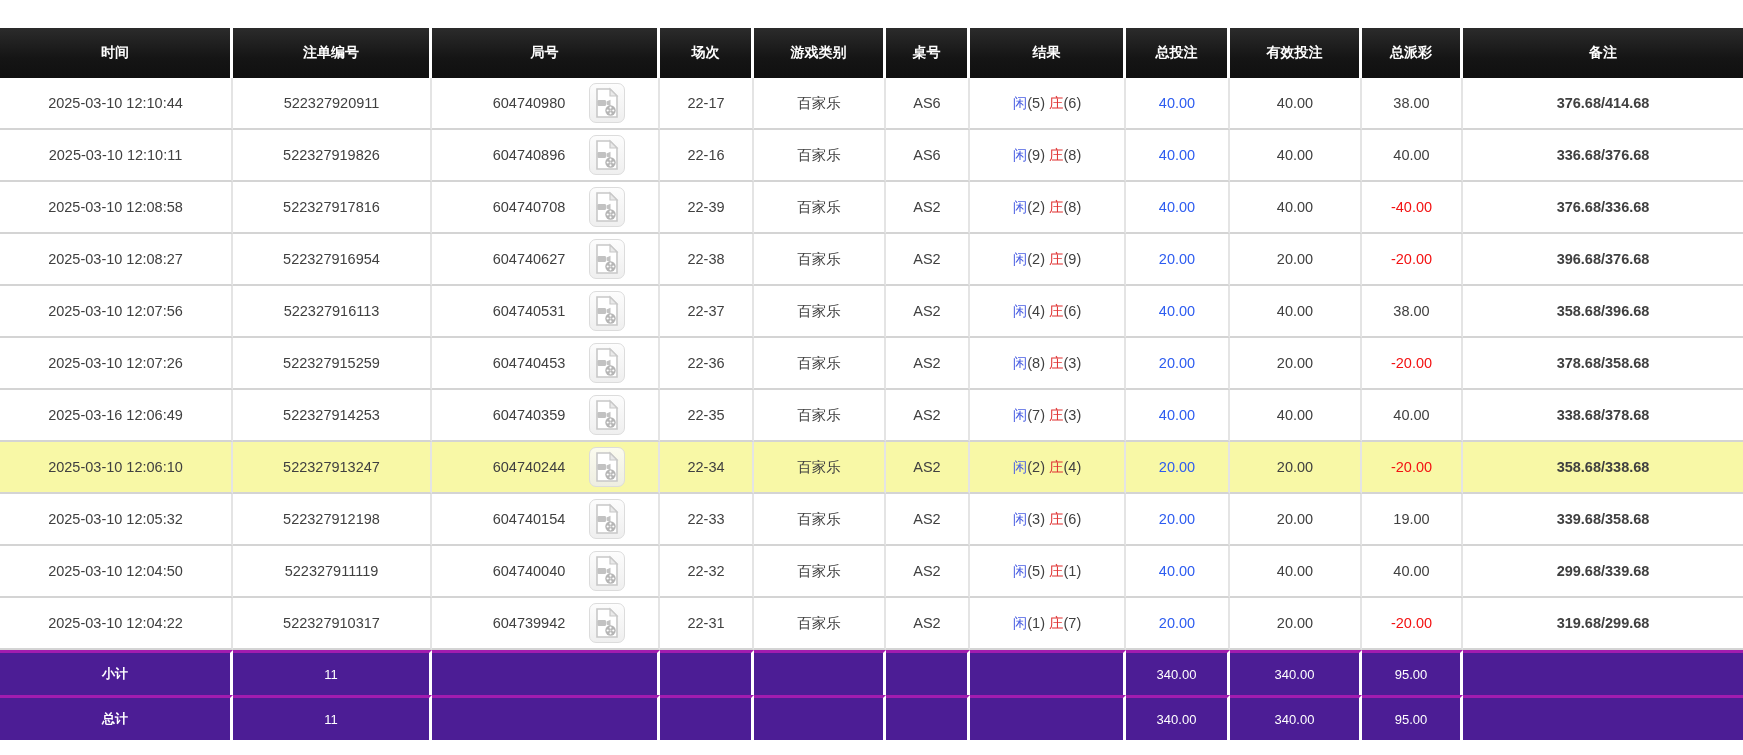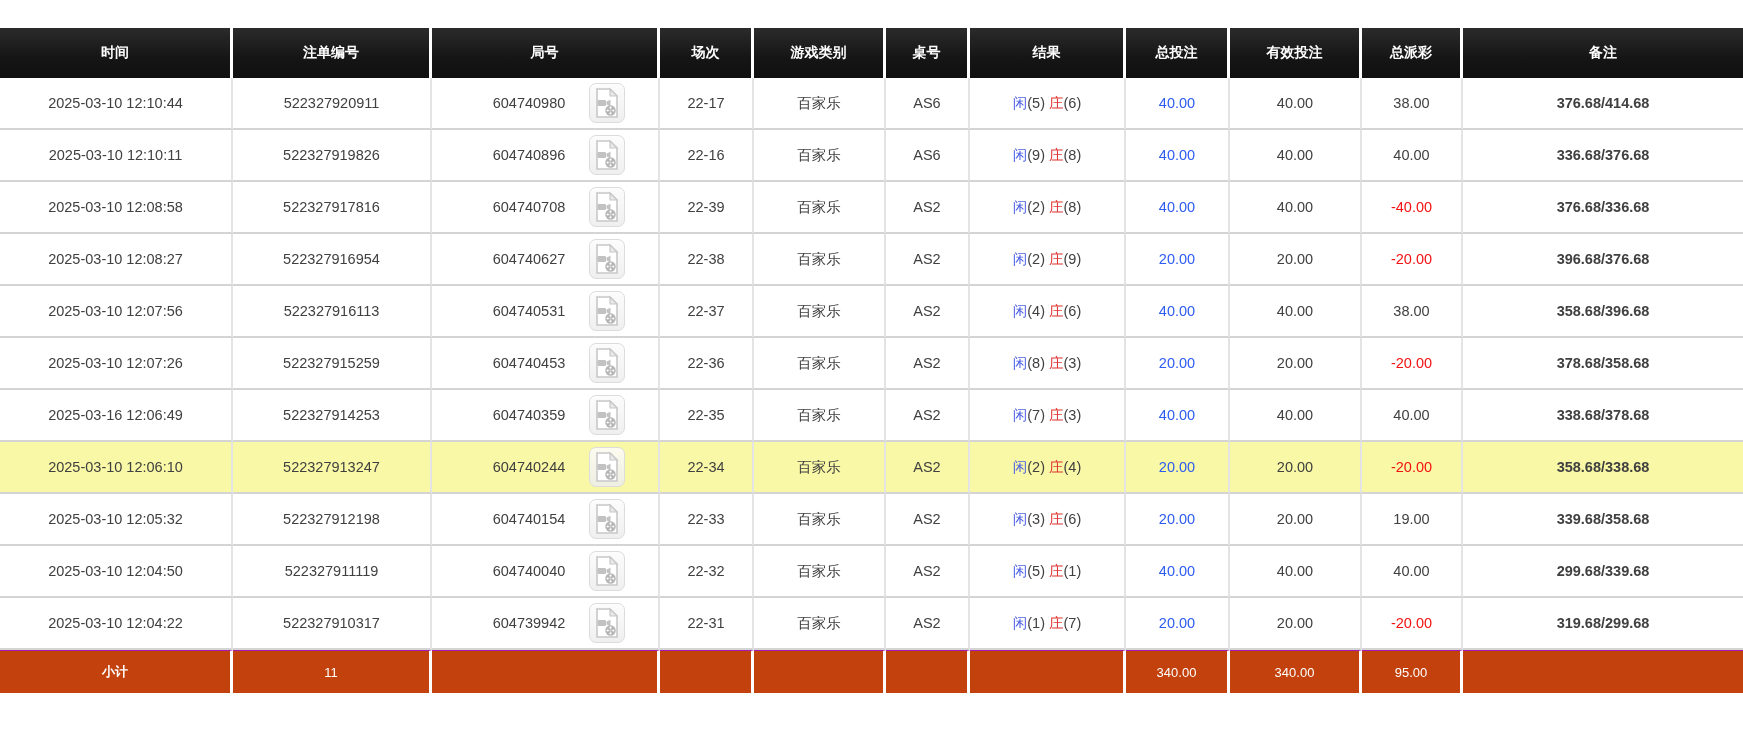--- a/index.html
+++ b/index.html
@@ -53,27 +53,27 @@
     cursor: pointer;
   }
 
   .amt-blue { color: #2d5cf0; }
   .neg { color: #f31212; }
   .player { color: #4a5fe3; }
   .banker { color: #e03434; }
   .score { color: #404040; }
 
   tfoot td {
-    background: #c2410c;
+    background: #4c1d95;
     color: #ffffff;
     height: 27px;
     padding: 12px 4px;
     text-align: center; vertical-align: middle;
     font-size: 13px;
-    border-top: 1px solid #a21caf;
+    border-top: 3px solid #a21caf;
     border-right: 3px solid #ffffff;
   }
   tfoot td:last-child { border-right: none; }
   tfoot td.sum-label { font-weight: bold; }
 </style>
 </head>
 <body>
 
 <div class="page">
   <table class="records">
@@ -433,15 +433,28 @@
           <td></td>
           <td></td>
           <td></td>
           <td></td>
           <td></td>
           <td>340.00</td>
           <td>340.00</td>
           <td>95.00</td>
           <td></td>
         </tr>
+        <tr>
+          <td class="sum-label">总计</td>
+          <td>11</td>
+          <td></td>
+          <td></td>
+          <td></td>
+          <td></td>
+          <td></td>
+          <td>340.00</td>
+          <td>340.00</td>
+          <td>95.00</td>
+          <td></td>
+        </tr>
       </tfoot>
   </table>
 </div>
 
 </body></html>

